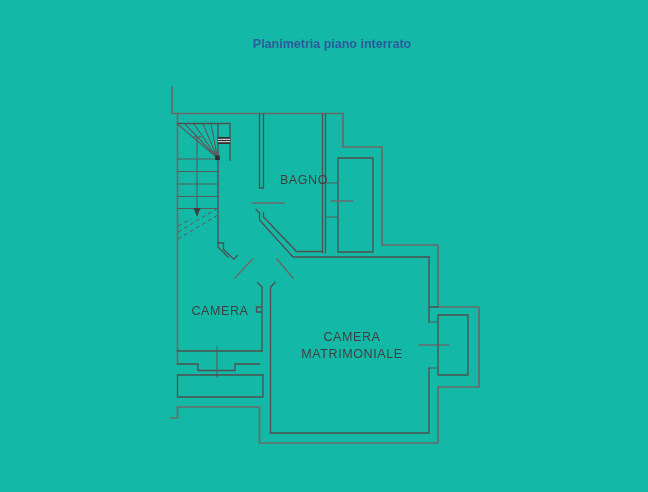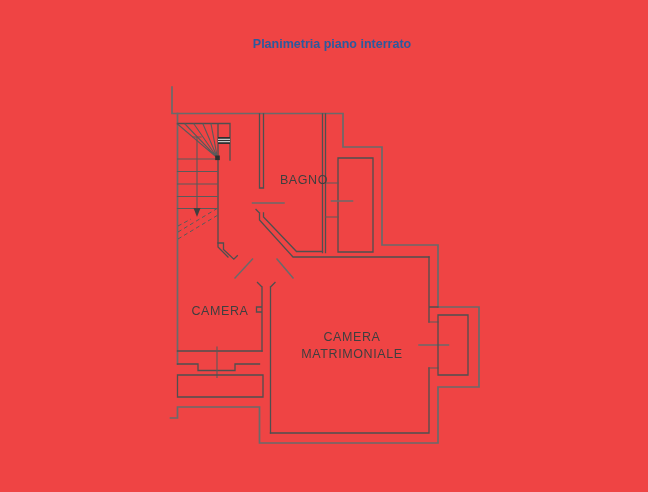--- a/index.html
+++ b/index.html
@@ -1,16 +1,16 @@
 <!DOCTYPE html>
 <html><head>
 <meta charset="utf-8">
 <style>
   html,body{margin:0;padding:0;background:#fff;}
-  .page{position:relative;width:648px;height:492px;background:#ef4444;overflow:hidden;
+  .page{position:relative;width:648px;height:492px;background:#14b8a6;overflow:hidden;
         font-family:"Liberation Sans", sans-serif;}
   svg{position:absolute;left:0;top:0;}
   .wall{fill:none;stroke:#4f4f4f;stroke-width:1.3;stroke-linecap:square;stroke-linejoin:miter;}
   .wall-outer{fill:none;stroke:#6a6a6a;stroke-width:1.7;stroke-linecap:square;stroke-linejoin:miter;}
   .thin{fill:none;stroke:#5a5a5a;stroke-width:1.1;stroke-linecap:square;}
   .leaf{fill:none;stroke:#6a6a6a;stroke-width:1.5;stroke-linecap:square;}
   .dash{fill:none;stroke:#5a5a5a;stroke-width:1;stroke-dasharray:4 3;}
   .roomlabel{fill:#3f3f3f;font-size:12.5px;letter-spacing:0.6px;text-anchor:middle;
              font-family:"Liberation Sans", sans-serif;}
   .title{font-weight:bold;font-size:12.5px;text-anchor:middle;

